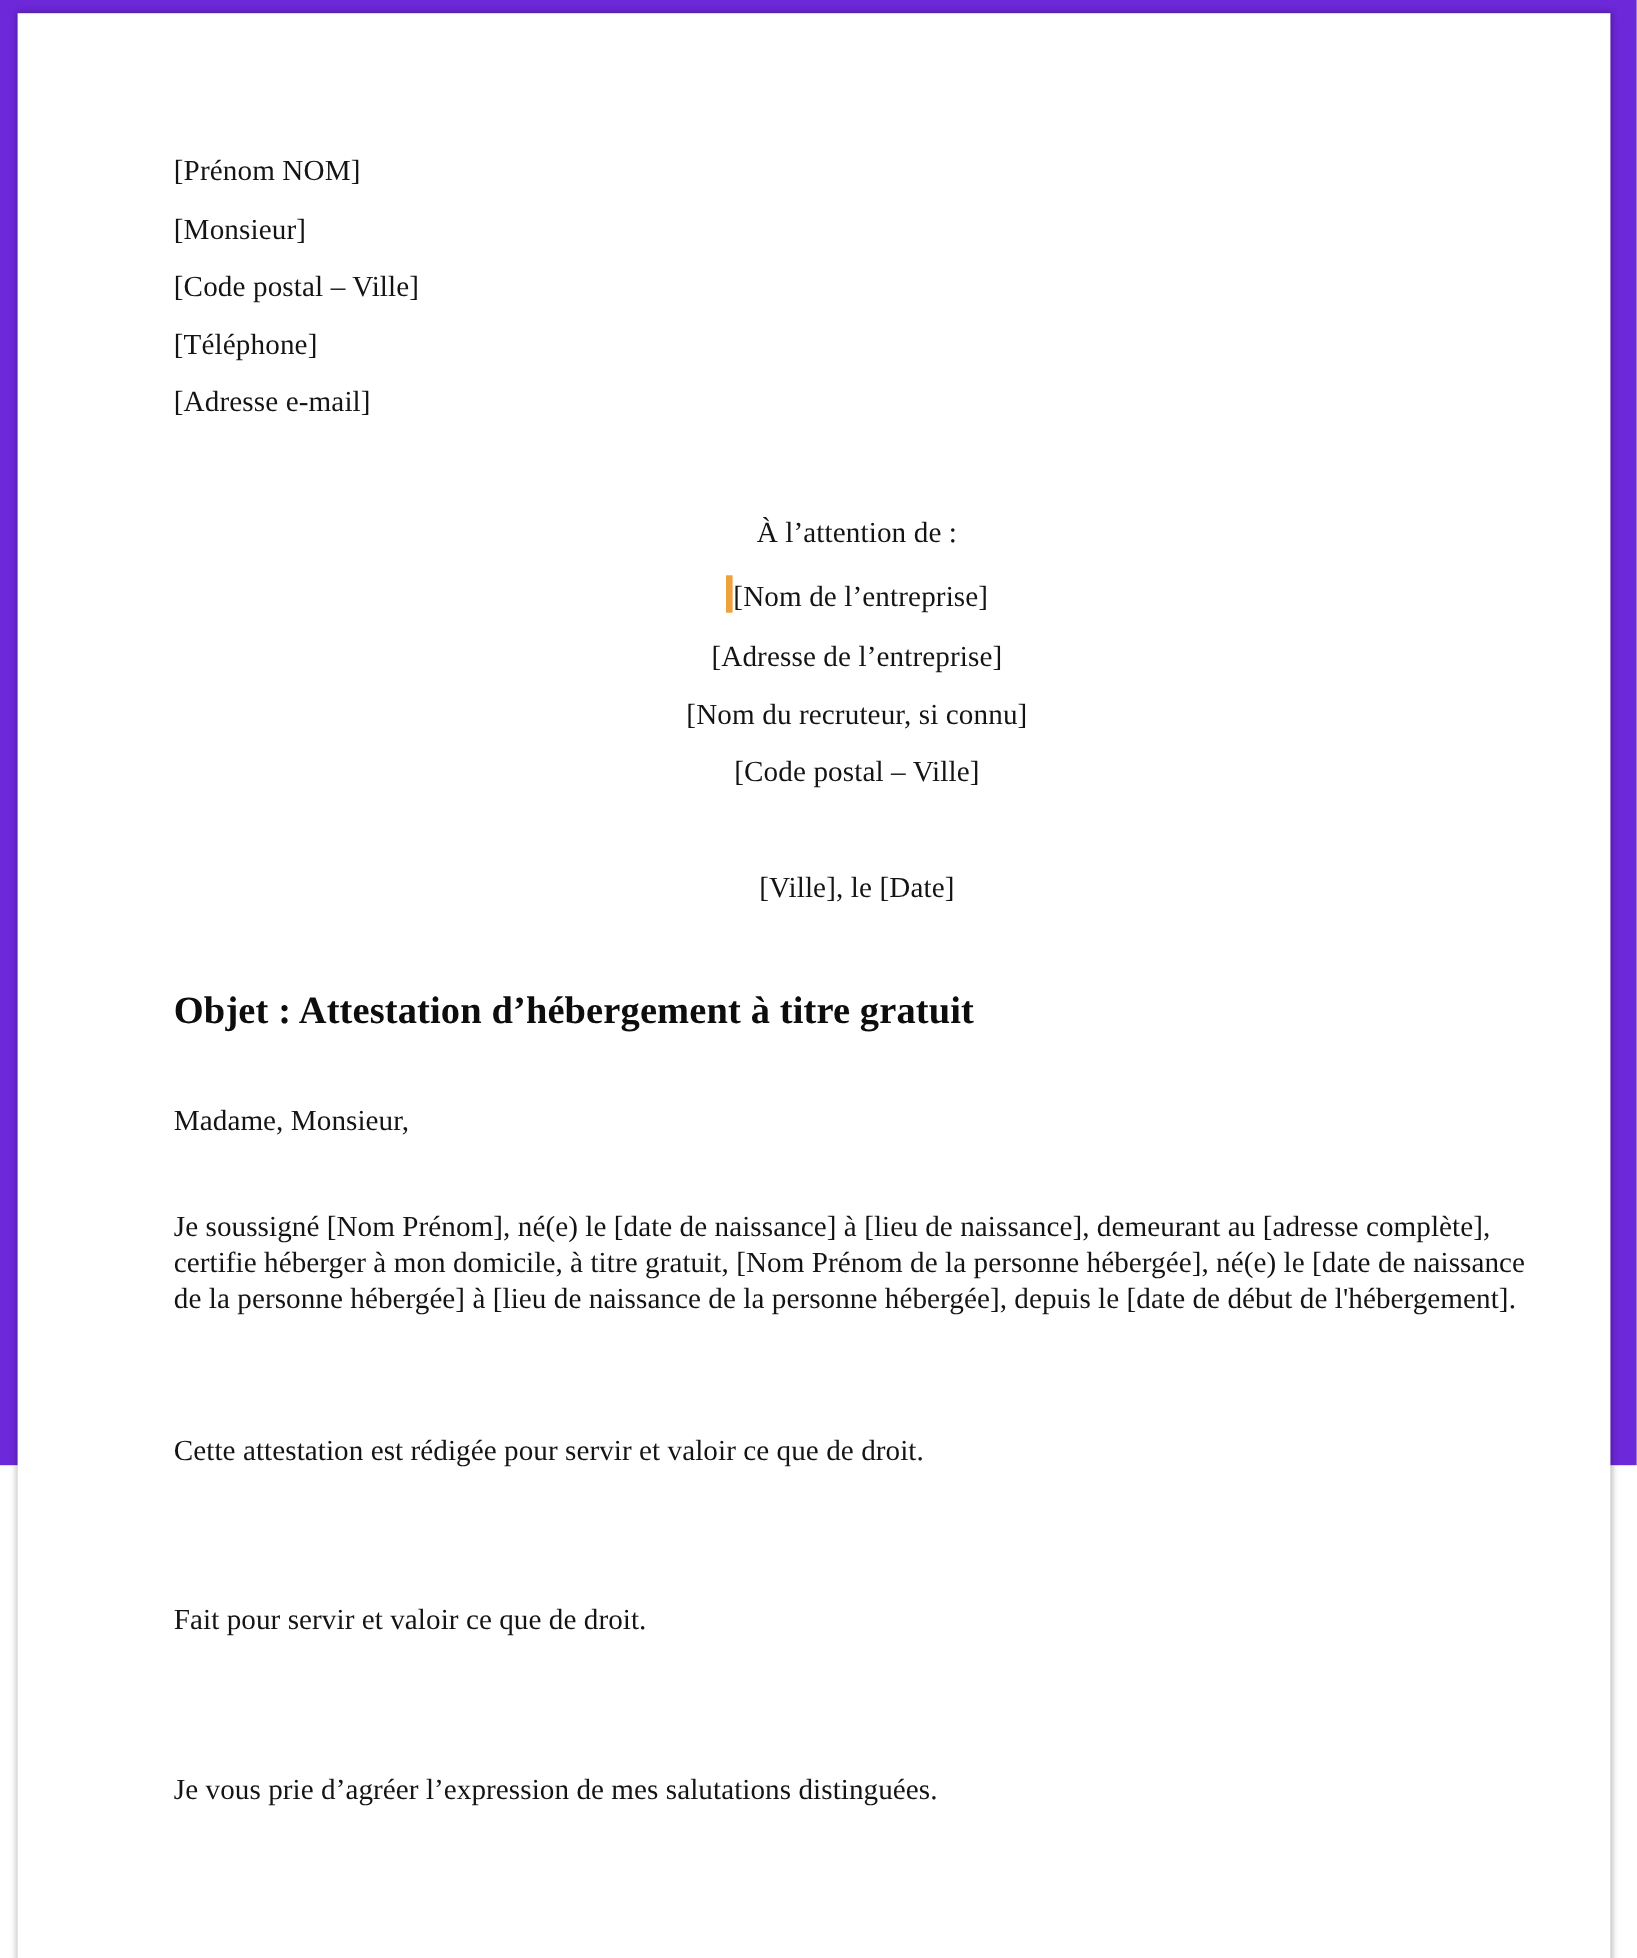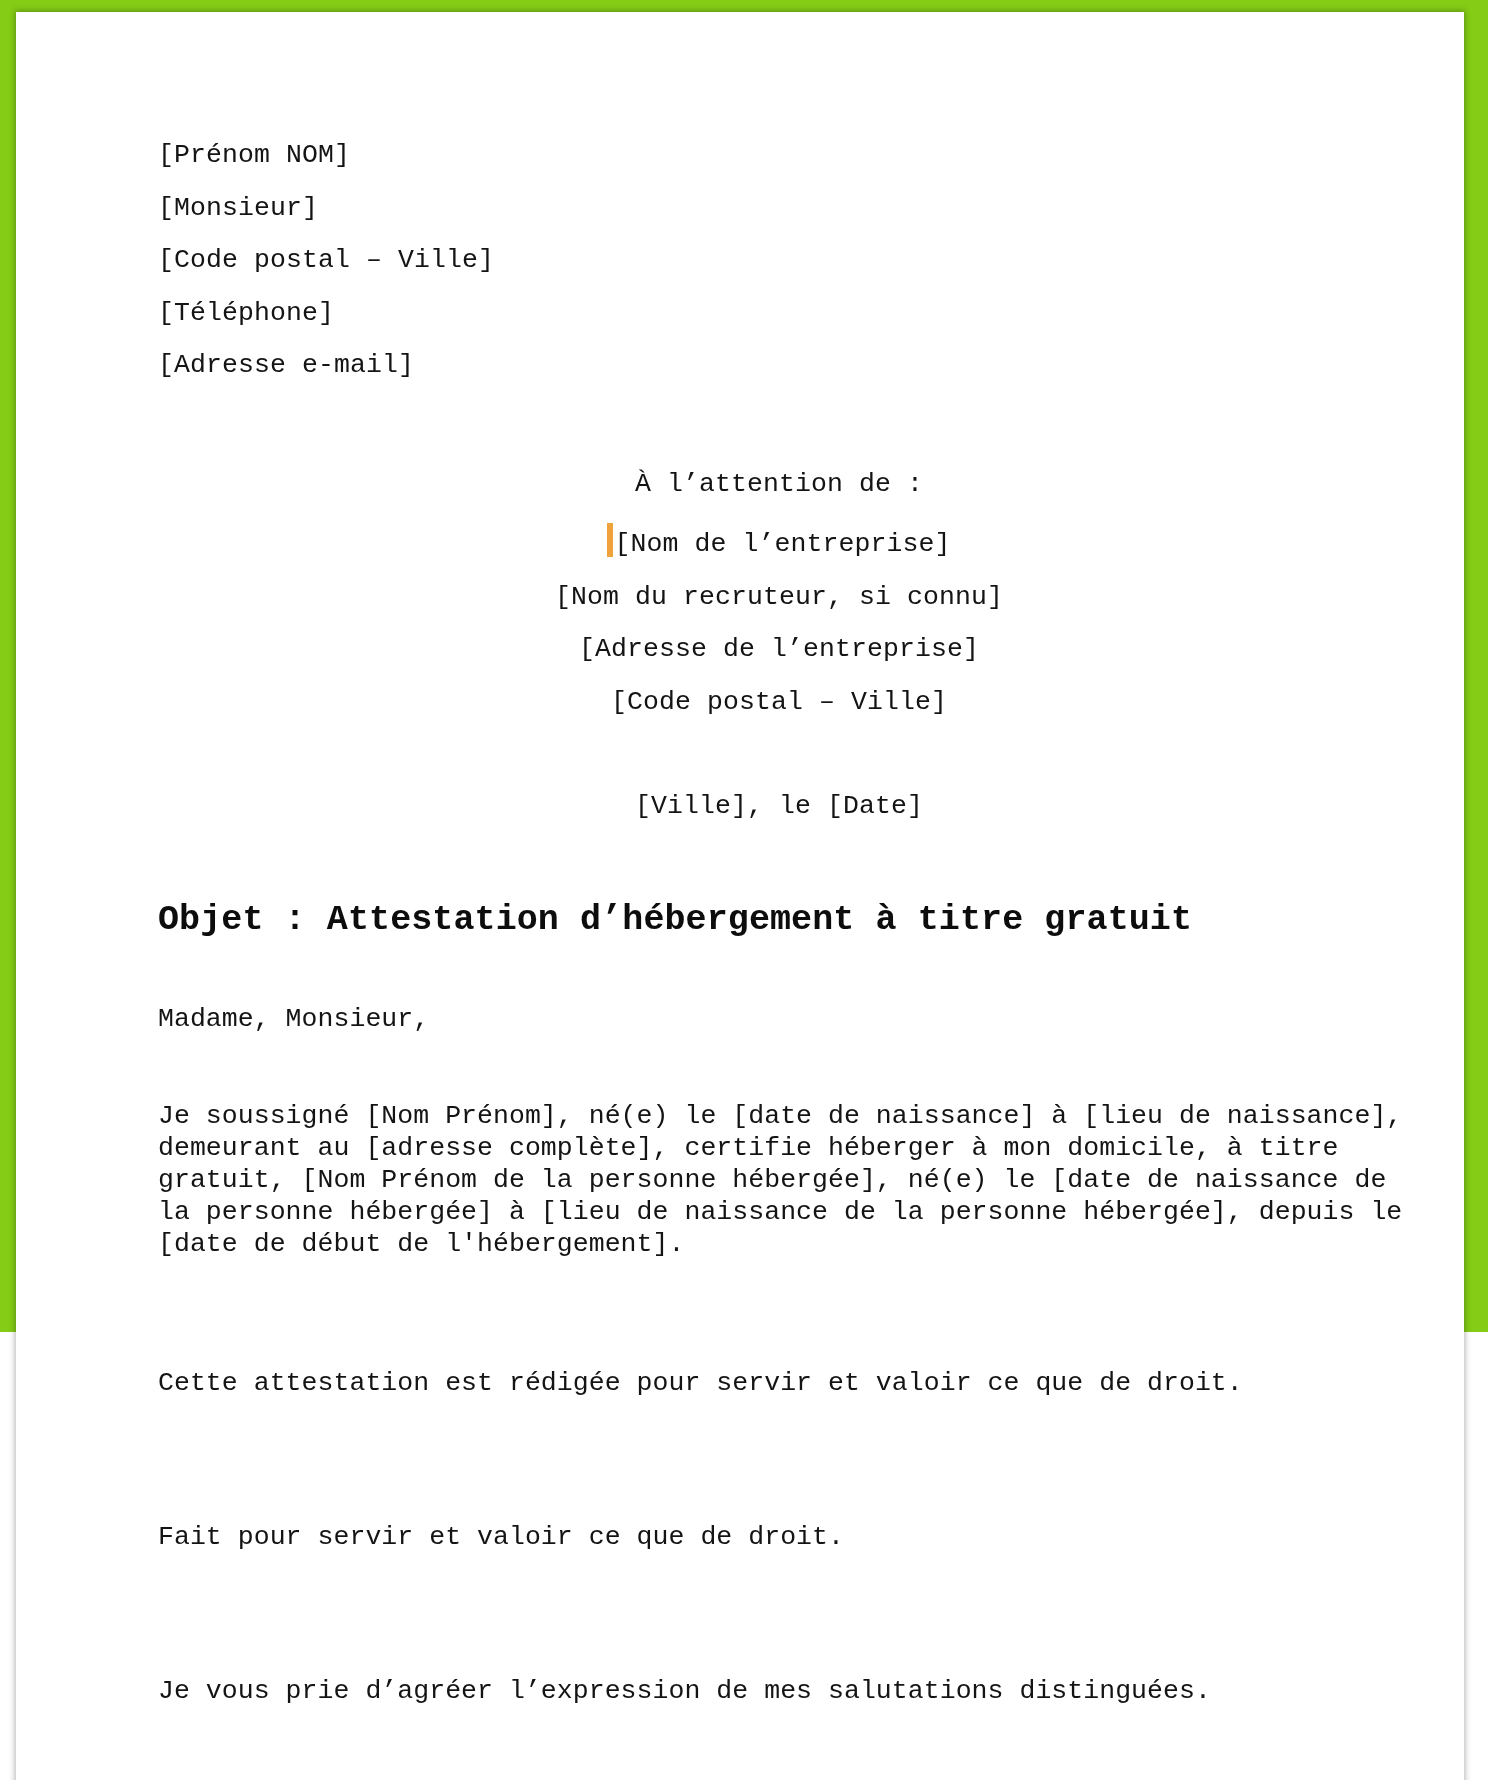--- a/index.html
+++ b/index.html
@@ -14,22 +14,21 @@
     overflow: hidden;
     font-family: "Liberation Serif", "DejaVu Serif", serif;
     -webkit-font-smoothing: antialiased;
   }
 
   
   .canvas {
     position: relative;
     width: 1488px;
     height: 1332px;
-    background: #84cc16;
-    font-family: Liberation Mono, monospace;
+    background: #6d28d9;
   }
 
   .page {
     position: absolute;
     left: 16px;
     top: 12px;
     width: 1448px;
     height: 1784px;
     background: #ffffff;
     box-shadow: 0 0 6px 1px rgba(0,0,0,0.30);
@@ -123,22 +122,22 @@
         <div class="line">[Code postal – Ville]</div>
         <div class="line">[Téléphone]</div>
         <div class="line">[Adresse e-mail]</div>
       </div>
 
       <div class="gap-sender-to-recipient"></div>
 
       <div class="recipient-block">
         <div class="line">À l’attention de :</div>
         <div class="line"><span class="caret"></span><span>[Nom de l’entreprise]</span></div>
+        <div class="line">[Adresse de l’entreprise]</div>
         <div class="line">[Nom du recruteur, si connu]</div>
-        <div class="line">[Adresse de l’entreprise]</div>
         <div class="line">[Code postal – Ville]</div>
       </div>
 
       <div class="gap-recipient-to-date"></div>
 
       <div class="date-line-wrap">
         <div class="line">[Ville], le [Date]</div>
       </div>
 
       <div class="gap-date-to-subject"></div>

